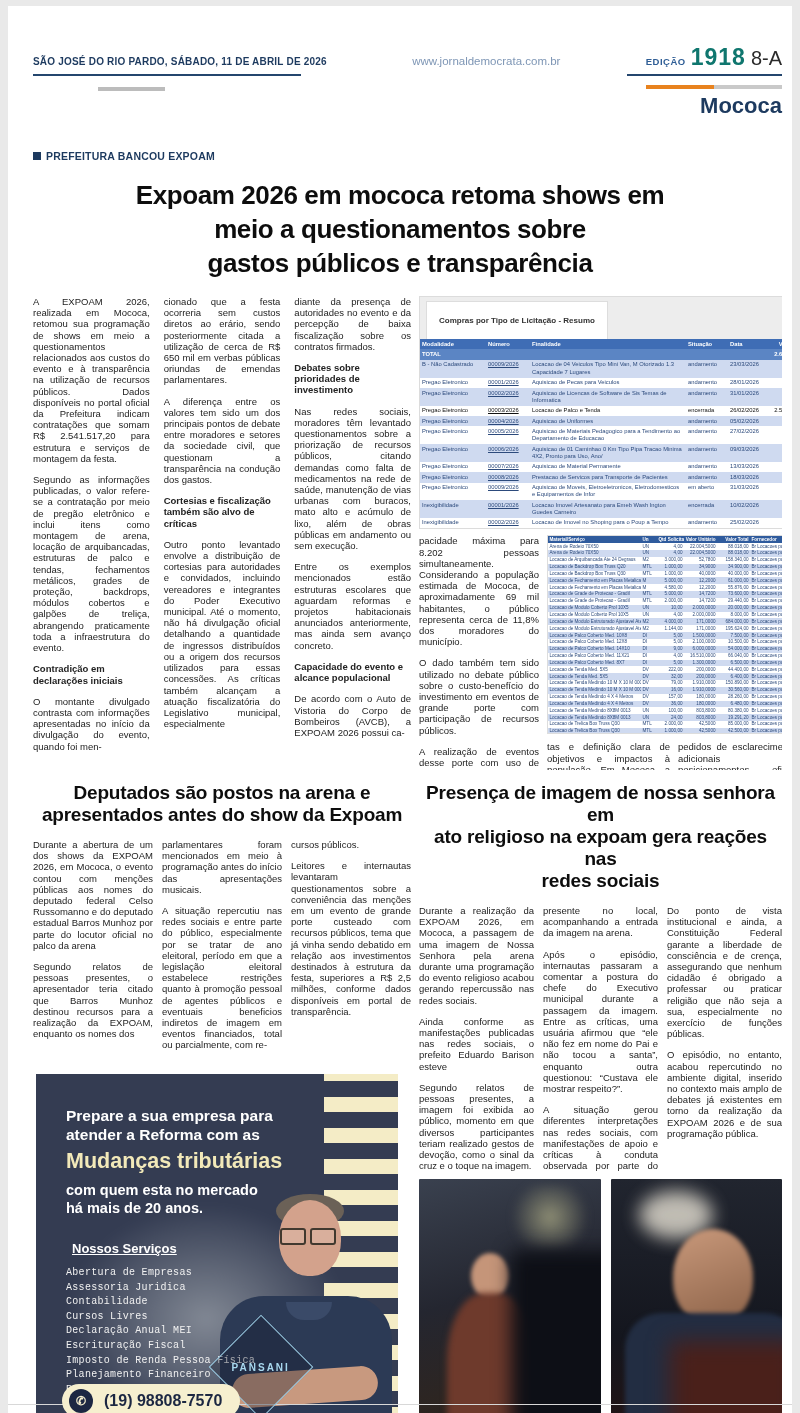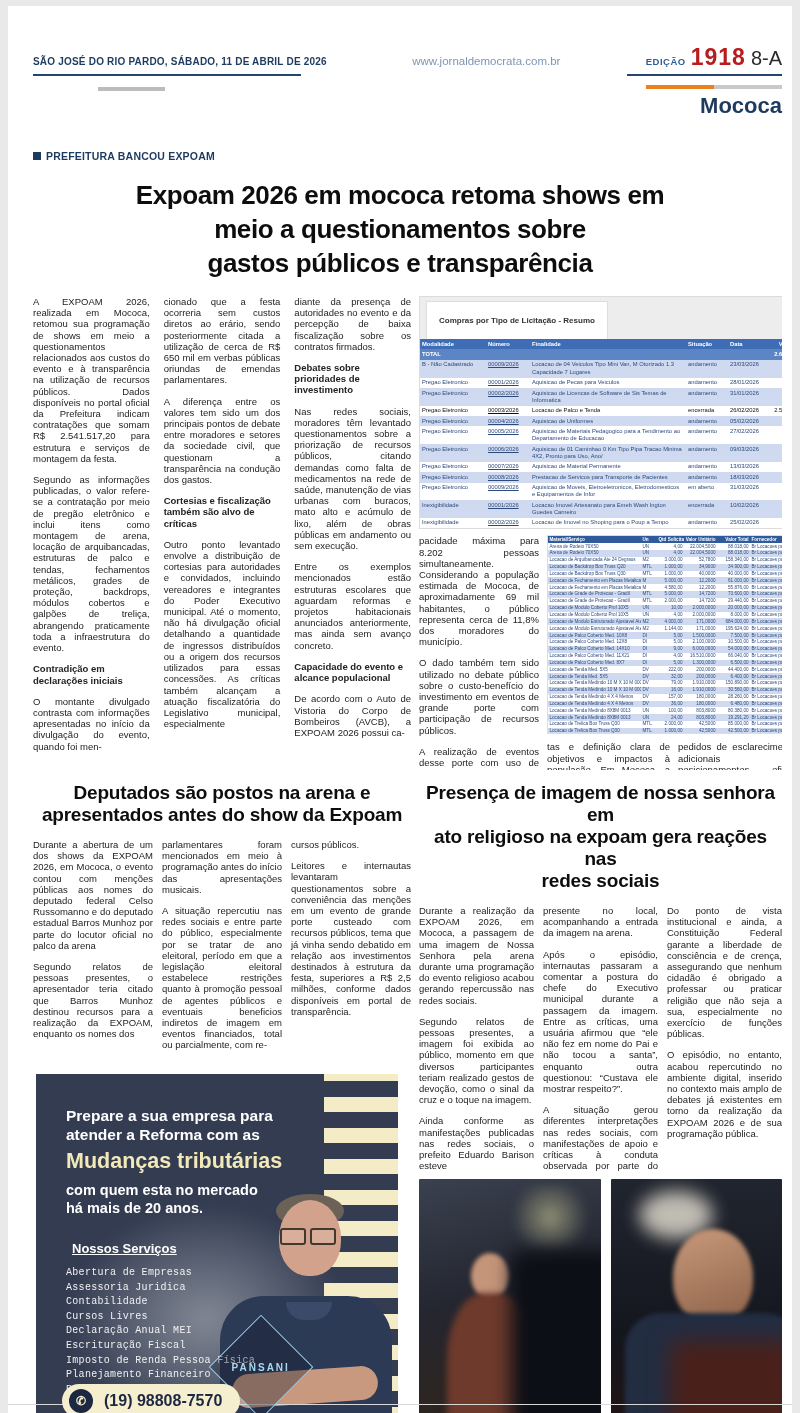--- a/index.html
+++ b/index.html
@@ -6,21 +6,21 @@
   .page{width:784px;height:1413px;margin:6px auto;background:#fff;position:relative;
         font-family:"Liberation Sans",sans-serif;color:#1a1a1a;overflow:hidden;}
   .page::after{content:"";position:absolute;left:0;right:0;bottom:14px;height:1px;background:#d8d8d8;}
 
   
   .hdr{display:flex;align-items:baseline;justify-content:space-between;padding:38px 10px 3px 25px;}
   .hdr-date{font-size:10px;font-weight:bold;color:#1d3a5f;letter-spacing:.2px;}
   .hdr-site{font-size:11.5px;color:#7e96b5;}
   .hdr-right{display:flex;align-items:baseline;gap:5px;}
   .hdr-ed-label{font-size:9.5px;color:#2e5d95;font-weight:bold;letter-spacing:.5px;}
-  .hdr-ed-num{font-size:23px;color:#b91c1c;font-weight:bold;letter-spacing:1px;}
+  .hdr-ed-num{font-size:23px;color:#0f766e;font-weight:bold;letter-spacing:1px;}
   .hdr-page{font-size:20px;color:#2b2b2b;}
   .hdr-rules{position:relative;height:4px;}
   .rule-l{position:absolute;left:25px;width:268px;top:0;height:2px;background:#24466e;}
   .rule-r{position:absolute;right:10px;width:155px;top:0;height:2px;background:#24466e;}
   .hdr-sub{position:relative;height:52px;}
   .gray-dash{position:absolute;left:90px;top:9px;width:67px;height:4px;background:#bcbcbc;}
   .bar-orange{position:absolute;right:78px;top:7px;width:68px;height:4px;background:#e8821e;}
   .bar-gray{position:absolute;right:10px;top:7px;width:68px;height:4px;background:#c9c9c9;}
   .section-name{position:absolute;right:10px;top:15px;font-size:22px;font-weight:bold;color:#1d3a5f;}
 
@@ -662,22 +662,22 @@
       <h2 class="h2">
 
       <span class="hl-line">Presença de imagem de nossa senhora em</span>
           <span class="hl-line">ato religioso na expoam gera reações nas</span>
           <span class="hl-line">redes sociais</span>
         </h2>
       <div class="a3-cols">
         <div class="ncol">
 
         <p class="blk">Durante a realização da EXPOAM 2026, em Mococa, a passagem de uma imagem de Nossa Senhora pela arena durante uma programação do evento religioso acabou gerando repercussão nas redes sociais.</p>
+            <p class="blk">Ainda conforme as manifestações publicadas nas redes sociais, o prefeito Eduardo Barison esteve</p>
             <p class="blk">Segundo relatos de pessoas presentes, a imagem foi exibida ao público, momento em que diversos participantes teriam realizado gestos de devoção, como o sinal da cruz e o toque na imagem.</p>
-            <p class="blk">Ainda conforme as manifestações publicadas nas redes sociais, o prefeito Eduardo Barison esteve</p>
           </div>
         <div class="ncol">
 
         <p class="blk">presente no local, acompanhando a entrada da imagem na arena.</p>
             <p class="blk">Após o episódio, internautas passaram a comentar a postura do chefe do Executivo municipal durante a passagem da imagem. Entre as críticas, uma usuária afirmou que “ele não fez em nome do Pai e não tocou a santa”, enquanto outra questionou: “Custava ele mostrar respeito?”.</p>
             <p class="blk">A situação gerou diferentes interpretações nas redes sociais, com manifestações de apoio e críticas à conduta observada por parte do público presente.</p>
           </div>
         <div class="ncol">
 
         <p class="blk">Do ponto de vista institucional e ainda, a Constituição Federal garante a liberdade de consciência e de crença, assegurando que nenhum cidadão é obrigado a professar ou praticar religião que não seja a sua, especialmente no exercício de funções públicas.</p>

